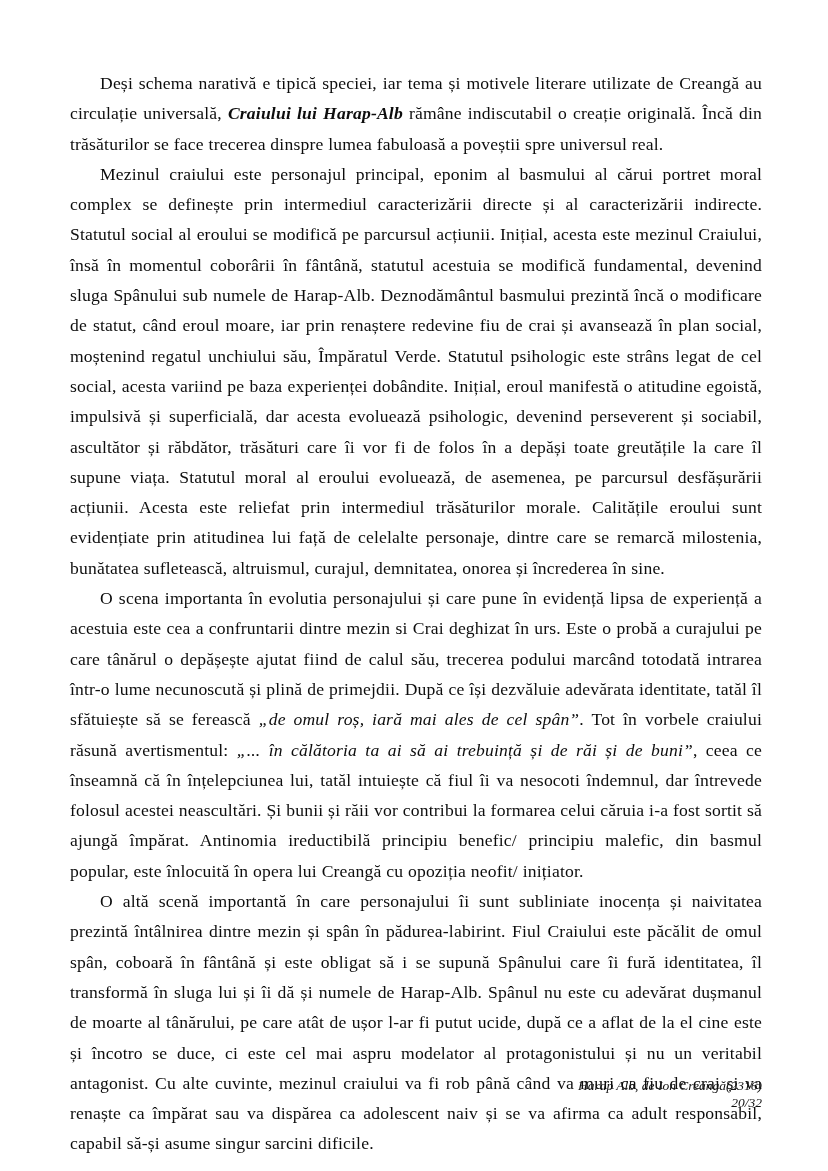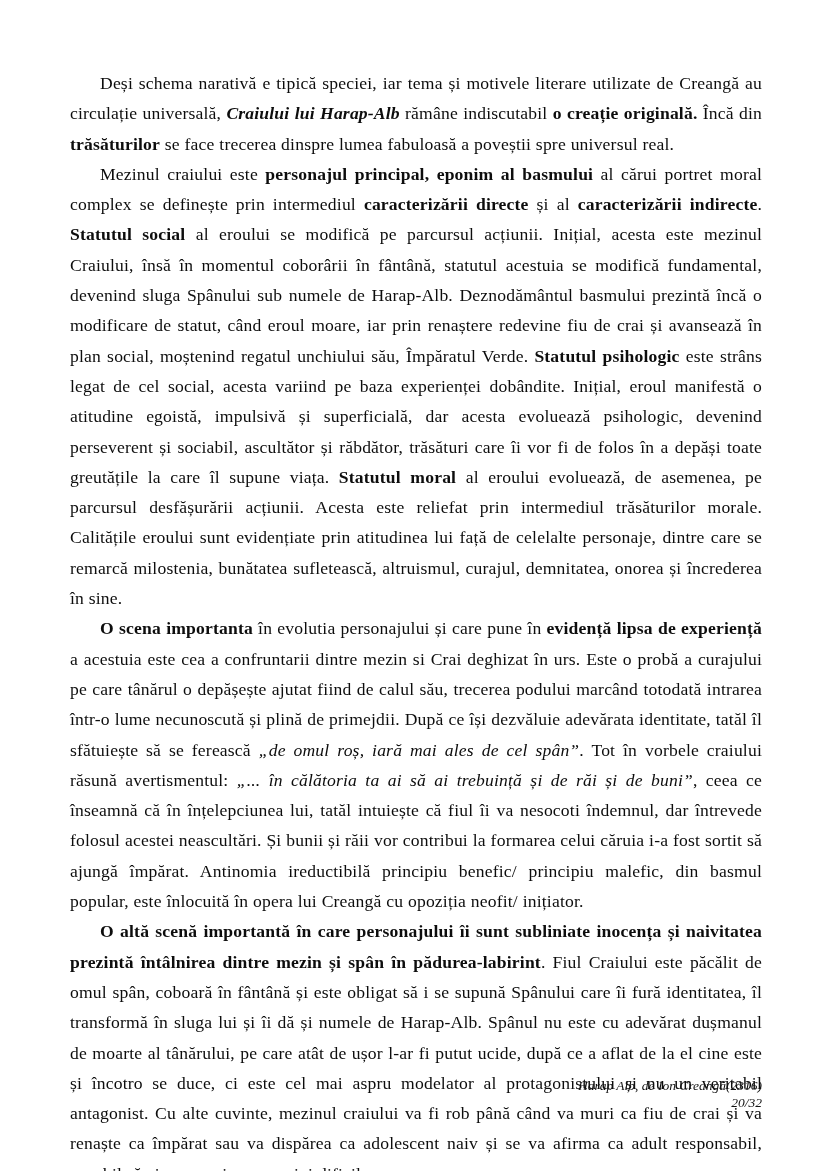--- a/index.html
+++ b/index.html
@@ -29,21 +29,21 @@
   p.para {
     margin: 0 0 0 0;
     text-indent: 30px;
     text-align: justify;
     font-size: 17.6px;
     line-height: 30.3px;
     letter-spacing: 0.01em;
     word-spacing: 0.01em;
     hyphens: none;
   }
-  b, strong { font-weight: bold; }
+  b, strong { font-weight: normal; }
   i, em { }
   .bi { font-weight: bold; font-style: italic; }
   .footer {
     position: absolute;
     right: 66px;
     top: 1077px;
     width: 420px;
     text-align: right;
     font-style: italic;
     font-size: 13.5px;

